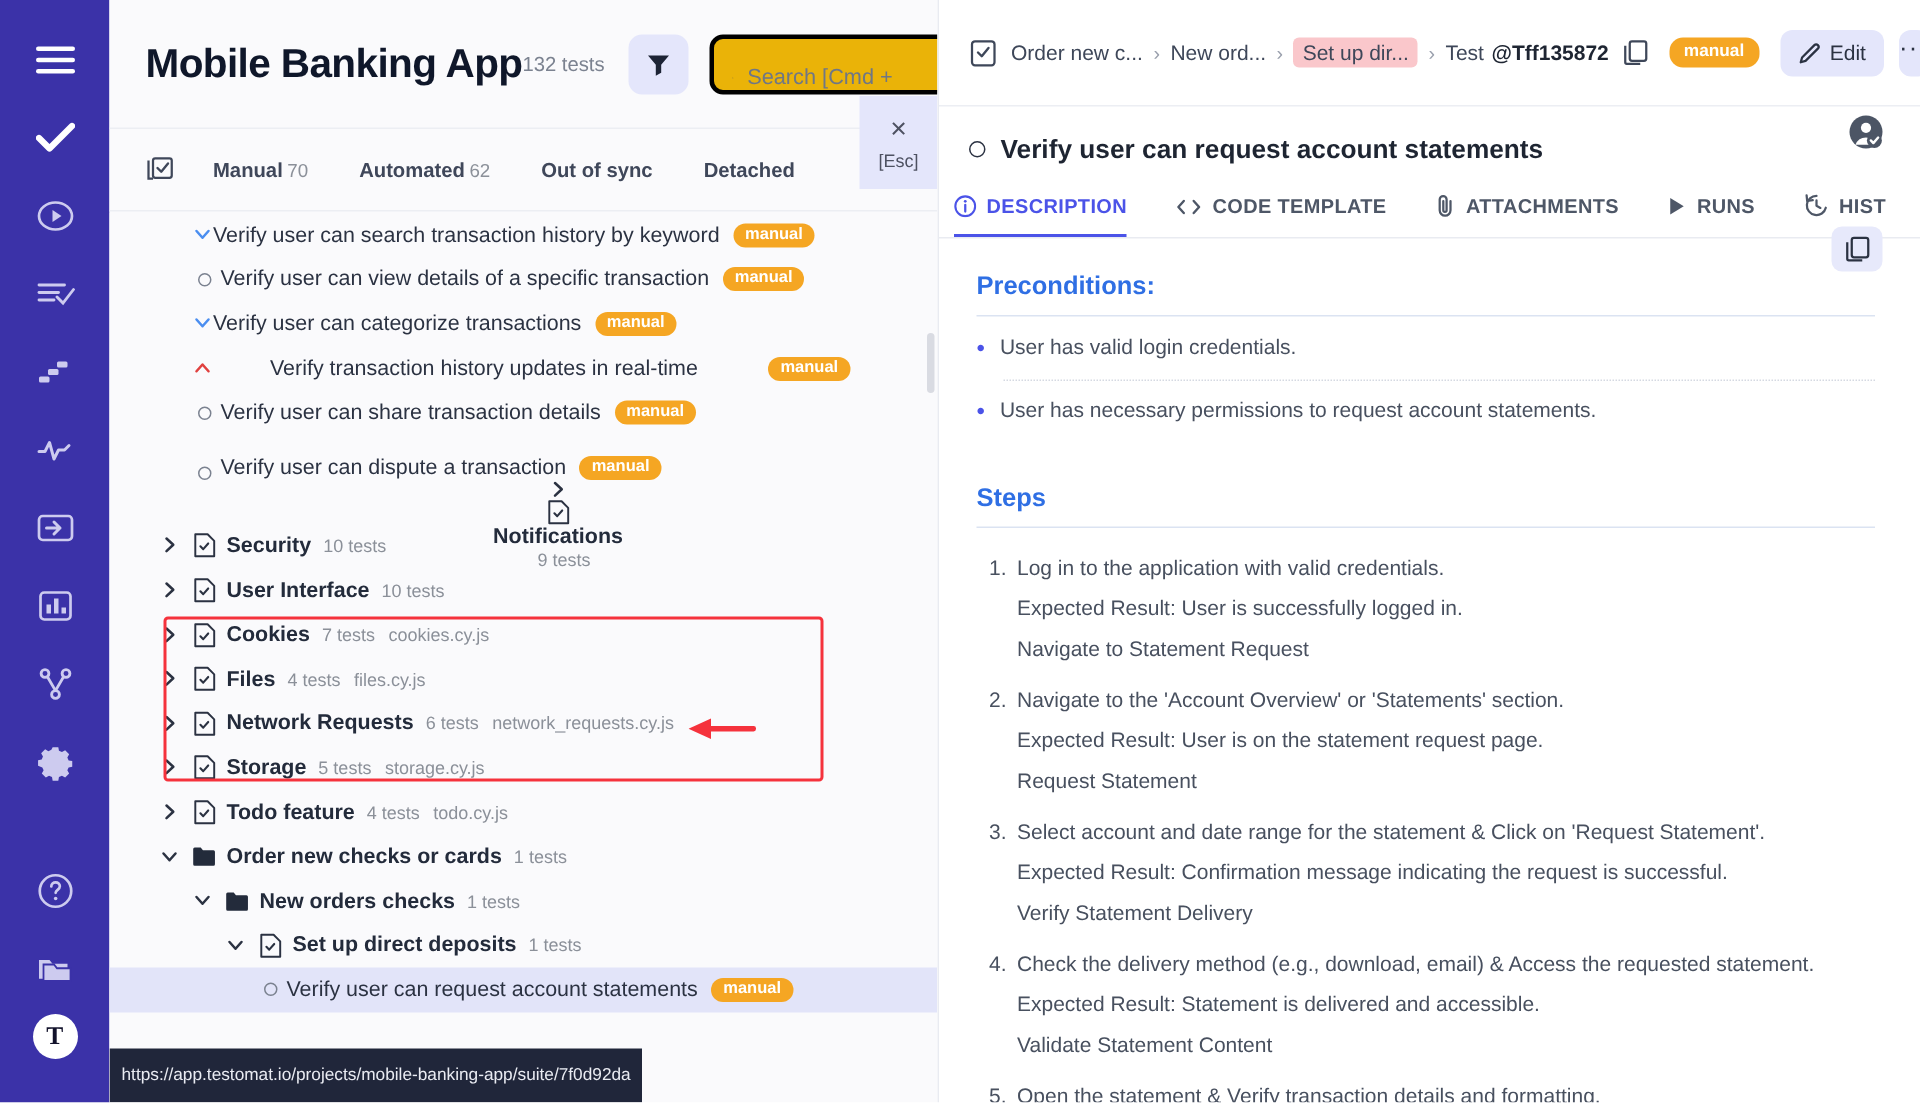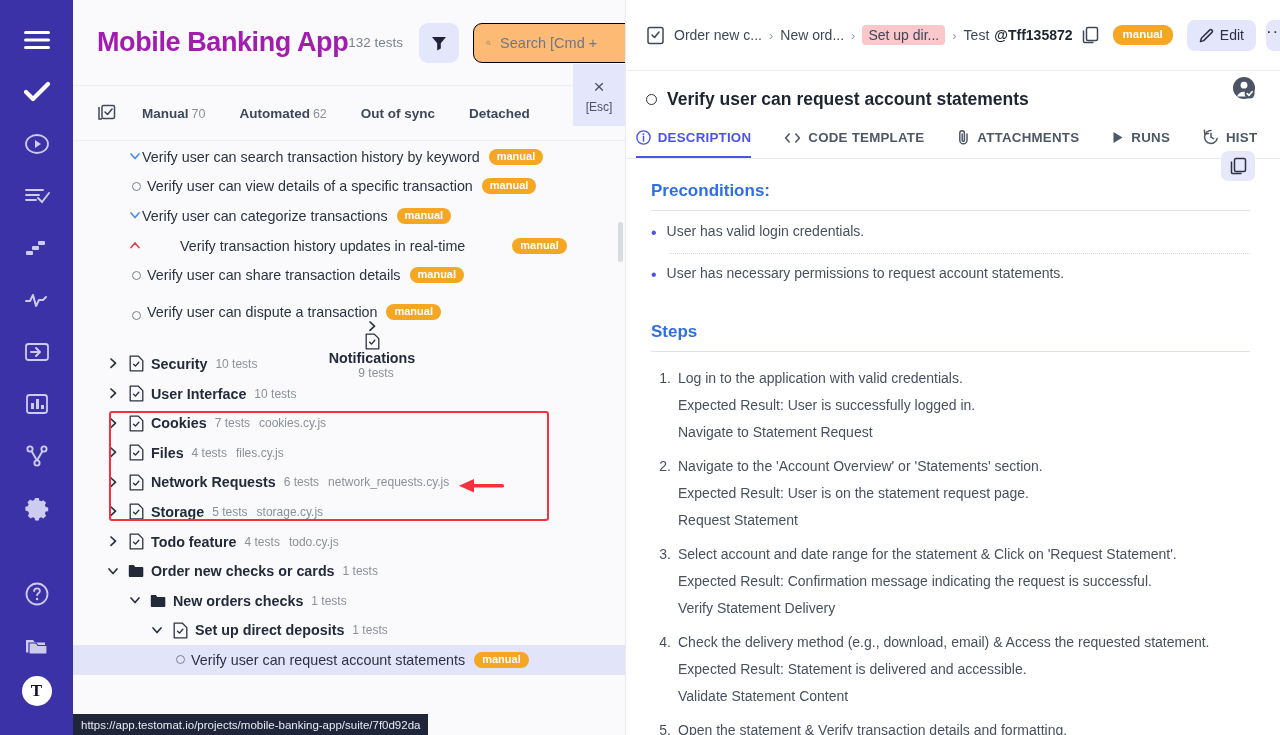--- a/index.html
+++ b/index.html
@@ -38,31 +38,31 @@
     background: #fafafc; overflow: hidden;
   }
   #left-head {
     height: 86px; padding: 0 0 0 24px;
     display: flex; align-items: center;
     border-bottom: 1px solid #eceef3;
     background: #fafafc;
   }
   #proj-title {
     font-size: 27px; font-weight: 700; letter-spacing: -0.4px;
-    color: #a21caf; white-space: nowrap;
+    color: #0f172a; white-space: nowrap;
   }
   #proj-count { font-size: 13.5px; color: #7b8290; margin-left: 0; white-space: nowrap; }
   #filter-btn {
     width: 40px; height: 40px; border-radius: 9px; background: #e4e6fb;
     display: flex; align-items: center; justify-content: center;
     margin-left: 16px; cursor: pointer; flex: none;
   }
   #search-box {
-    margin-left: 14px; height: 40px; border: 1px solid #000000;
-    background: #fdba74; border-radius: 9px; display: flex; align-items: center;
+    margin-left: 14px; height: 40px; border: 3px solid #000000;
+    background: #eab308; border-radius: 9px; display: flex; align-items: flex-end;
     padding: 0 12px; width: 200px; flex: none; overflow: hidden;
   }
   #search-input {
     border: none; outline: none; background: transparent; margin-left: 9px;
     font-family: "Liberation Sans", sans-serif; font-size: 14.5px; color: #4b5362;
     width: 160px;
   }
   #search-input::placeholder { color: #6f7786; }
 
   #esc-btn {
@@ -108,21 +108,21 @@
     position: absolute; left: 36px; top: 411px; width: 440px; height: 110px;
     border: 2px solid #f5323c; border-radius: 3px; pointer-events: none;
   }
   #arrow-left { position: absolute; left: 386px; top: 478px; }
 
   
   #lscroll { position:absolute; left: 545px; top: 222px; width: 5px; height: 40px;
     background: #d9dbe2; border-radius: 3px; }
 
   #status-url {
-    position: absolute; left: 0; bottom: 0; height: 21px;
+    position: absolute; left: 0; bottom: 0; height: 36px;
     background: #20263a; color: #e9ebf2; font-size: 11.5px;
     padding: 0 8px; display: flex; align-items: center;
     font-family: "Liberation Sans", sans-serif; z-index: 40;
   }
 
   
   #right {
     position: absolute; left: 625px; top: 0; width: 655px; height: 735px;
     background: #ffffff; border-left: 1px solid #e9ebf1; overflow: hidden;
   }

